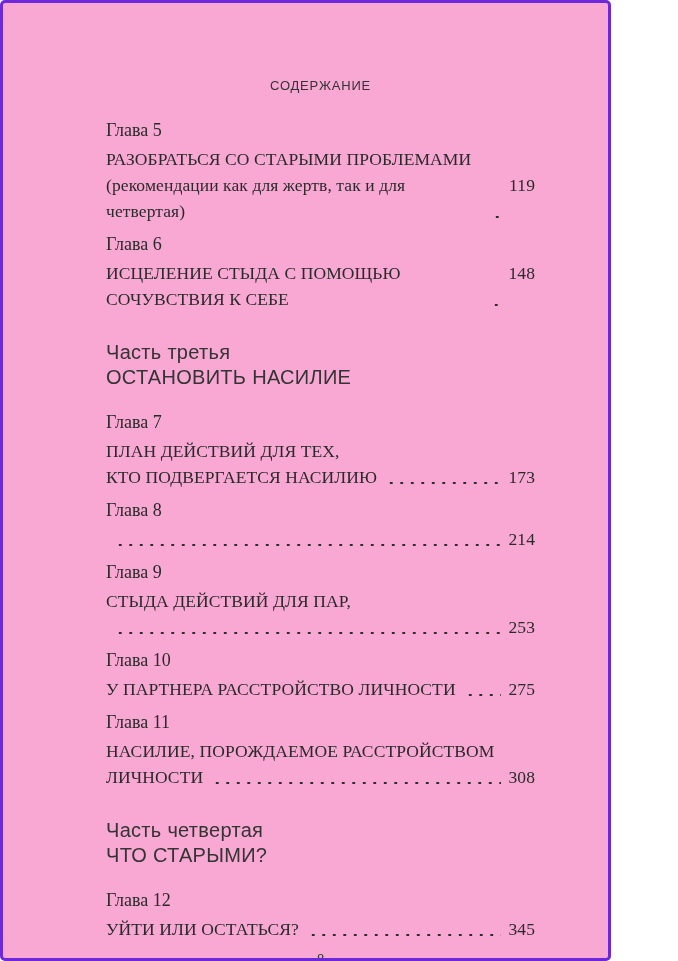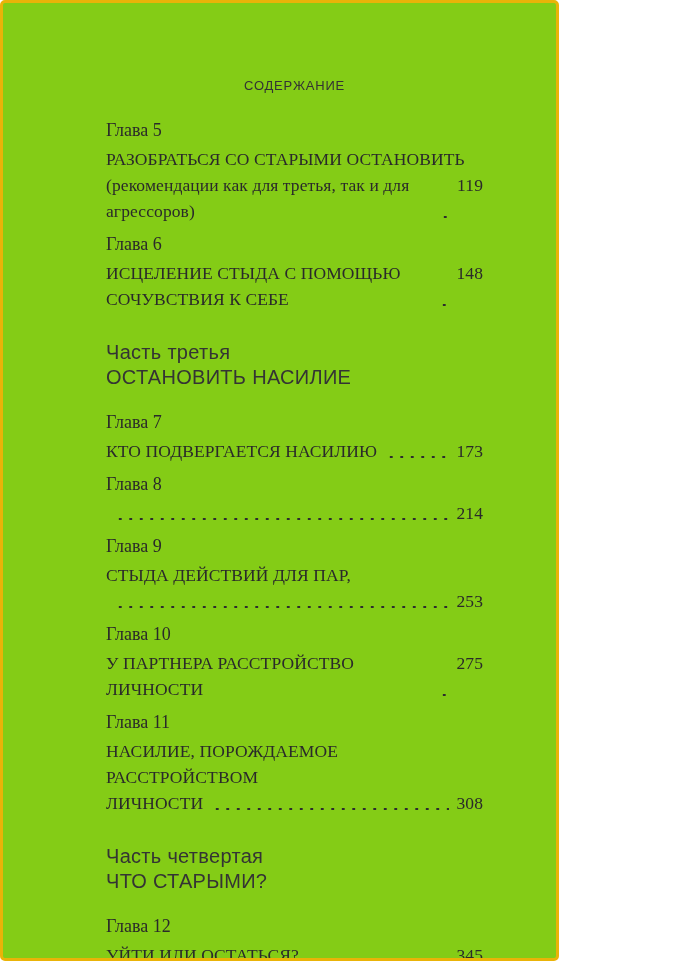--- a/index.html
+++ b/index.html
@@ -1,24 +1,24 @@
 <!DOCTYPE html>
 <html lang="ru"><head>
 <meta charset="utf-8">
 <style>
   html, body { margin: 0; padding: 0; background: #ffffff; }
 
   .page {
     position: relative;
-    width: 559px;
+    width: 611px;
     height: 961px;
     box-sizing: border-box;
-    border: 3px solid #eab308;
+    border: 3px solid #6d28d9;
     border-radius: 5px;
-    background: #84cc16;
+    background: #f9a8d4;
     overflow: hidden;
     font-family: "Liberation Serif", "DejaVu Serif", serif;
     color: #2a2a2a;
   }
 
   .content {
     box-sizing: border-box;
     width: 100%;
     height: 100%;
     padding: 75px 73px 0 103px;
@@ -97,24 +97,24 @@
 <div class="page">
   <div class="content">
 
     <div class="toc-header">СОДЕРЖАНИЕ</div>
 
     <div class="toc-list">
 
       <section class="entry">
         <div class="entry-label">Глава 5</div>
         <div class="toc-line no-page">
-          <span class="t">РАЗОБРАТЬСЯ СО СТАРЫМИ ОСТАНОВИТЬ</span>
-        </div>
-        <div class="toc-line">
-          <span class="t">(рекомендации как для третья, так и для агрессоров)</span>
+          <span class="t">РАЗОБРАТЬСЯ СО СТАРЫМИ ПРОБЛЕМАМИ</span>
+        </div>
+        <div class="toc-line">
+          <span class="t">(рекомендации как для жертв, так и для четвертая)</span>
           <span class="leader"></span>
           <span class="pg">119</span>
         </div>
       </section>
 
       <section class="entry">
         <div class="entry-label">Глава 6</div>
         <div class="toc-line">
           <span class="t">ИСЦЕЛЕНИЕ СТЫДА С ПОМОЩЬЮ СОЧУВСТВИЯ К СЕБЕ</span>
           <span class="leader"></span>
@@ -122,20 +122,23 @@
         </div>
       </section>
 
       <section class="part">
         <div class="part-line">Часть третья</div>
         <div class="part-line">ОСТАНОВИТЬ НАСИЛИЕ</div>
       </section>
 
       <section class="entry">
         <div class="entry-label">Глава 7</div>
+        <div class="toc-line no-page">
+          <span class="t">ПЛАН ДЕЙСТВИЙ ДЛЯ ТЕХ,</span>
+        </div>
         <div class="toc-line">
           <span class="t">КТО ПОДВЕРГАЕТСЯ НАСИЛИЮ</span>
           <span class="leader"></span>
           <span class="pg">173</span>
         </div>
       </section>
 
       <section class="entry">
         <div class="entry-label">Глава 8</div>
         <div class="toc-line">

